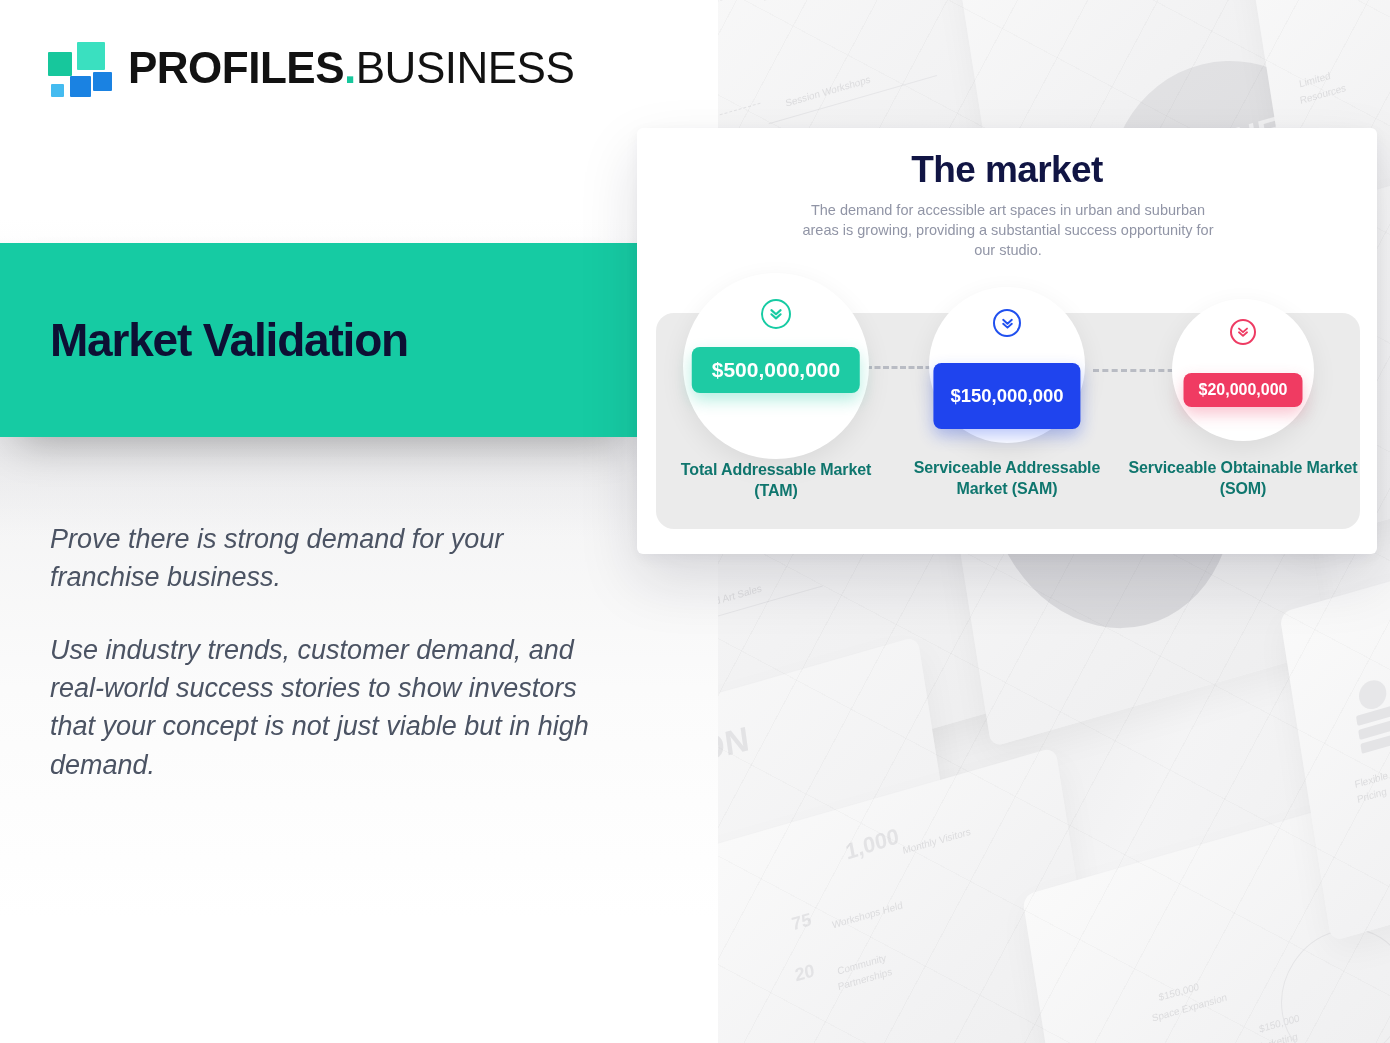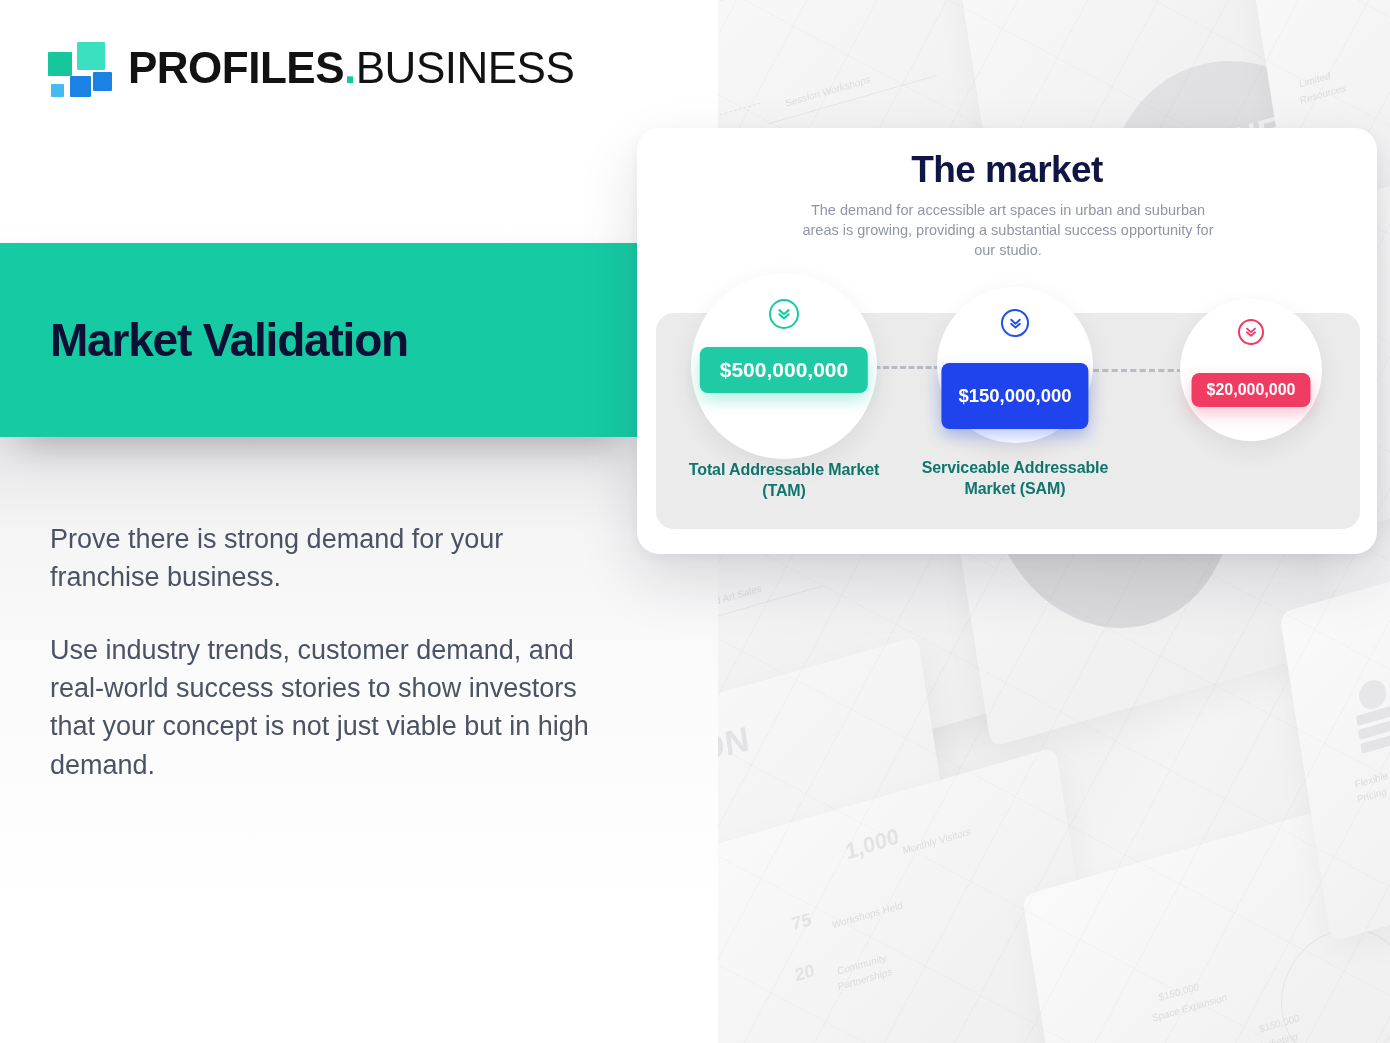--- a/index.html
+++ b/index.html
@@ -108,47 +108,47 @@
   }
   .banner-title{
     position:absolute; left:50px; top:50%; transform:translateY(-50%);
     font-size:46px; font-weight:700; color:#0d1034; letter-spacing:-1.2px;
     white-space:nowrap;
   }
 
   
   .body-copy{ position:absolute; left:50px; top:520px; width:540px; }
   .body-copy p{
-    font-size:27px; line-height:1.42; color:#4b5363; font-weight:400;
+    font-size:27px; line-height:1.42; color:#4b5363; font-weight:400;font-style:italic;
   }
   .body-copy p + p{ margin-top:34px; }
 
   
   .market-card{
     position:absolute; left:637px; top:128px; width:740px; height:426px;
-    background:#ffffff; border-radius:22px;
+    background:#ffffff; border-radius:6px;
     box-shadow:0 26px 60px rgba(20,25,50,0.13), 0 4px 14px rgba(20,25,50,0.05);
     overflow:hidden;
   }
   .mc-title{
     position:absolute; left:0; right:0; top:21px; text-align:center;
     font-size:37px; font-weight:800; color:#111544; letter-spacing:-0.6px;
   }
   .mc-sub{
     position:absolute; left:165px; width:412px; top:72px; text-align:center;
     font-size:14.5px; line-height:1.38; color:#9195a6; font-weight:400;
   }
 
   .mc-panel{
     position:absolute; left:19px; top:185px; width:704px; height:216px;
     background:#ebebeb; border-radius:18px;
   }
 
   .mc-cols{
-    position:absolute; left:8px; top:145px; width:636px; height:270px;
+    position:absolute; left:0; top:145px; width:636px; height:270px;
   }
   .col{
     position:absolute; top:0; width:238px; text-align:center;
   }
   .col.c1{ left:20px; }
   .col.c2{ left:251px; }
   .col.c3{ left:487px; }
 
   .bubble{
     position:relative; margin:0 auto;
@@ -349,18 +349,19 @@
       <div class="col c3">
         <div class="bubble">
           <div class="chev">
             <svg width="14" height="14" viewBox="0 0 16 16" aria-hidden="true">
               <path d="M3.4 4.1 L8 8.2 L12.6 4.1" fill="none" stroke="#ee3b63" stroke-width="2.1" stroke-linecap="round" stroke-linejoin="round"></path>
               <path d="M3.4 8.3 L8 12.4 L12.6 8.3" fill="none" stroke="#ee3b63" stroke-width="2.1" stroke-linecap="round" stroke-linejoin="round"></path>
             </svg>
           </div>
           <div class="pill">$20,000,000</div>
         </div>
+        <div class="col-label">Serviceable Obtainable Market (SOM)</div>
       </div>
 
     </div>
   </div>
 
 </div>
 
 </body></html>

